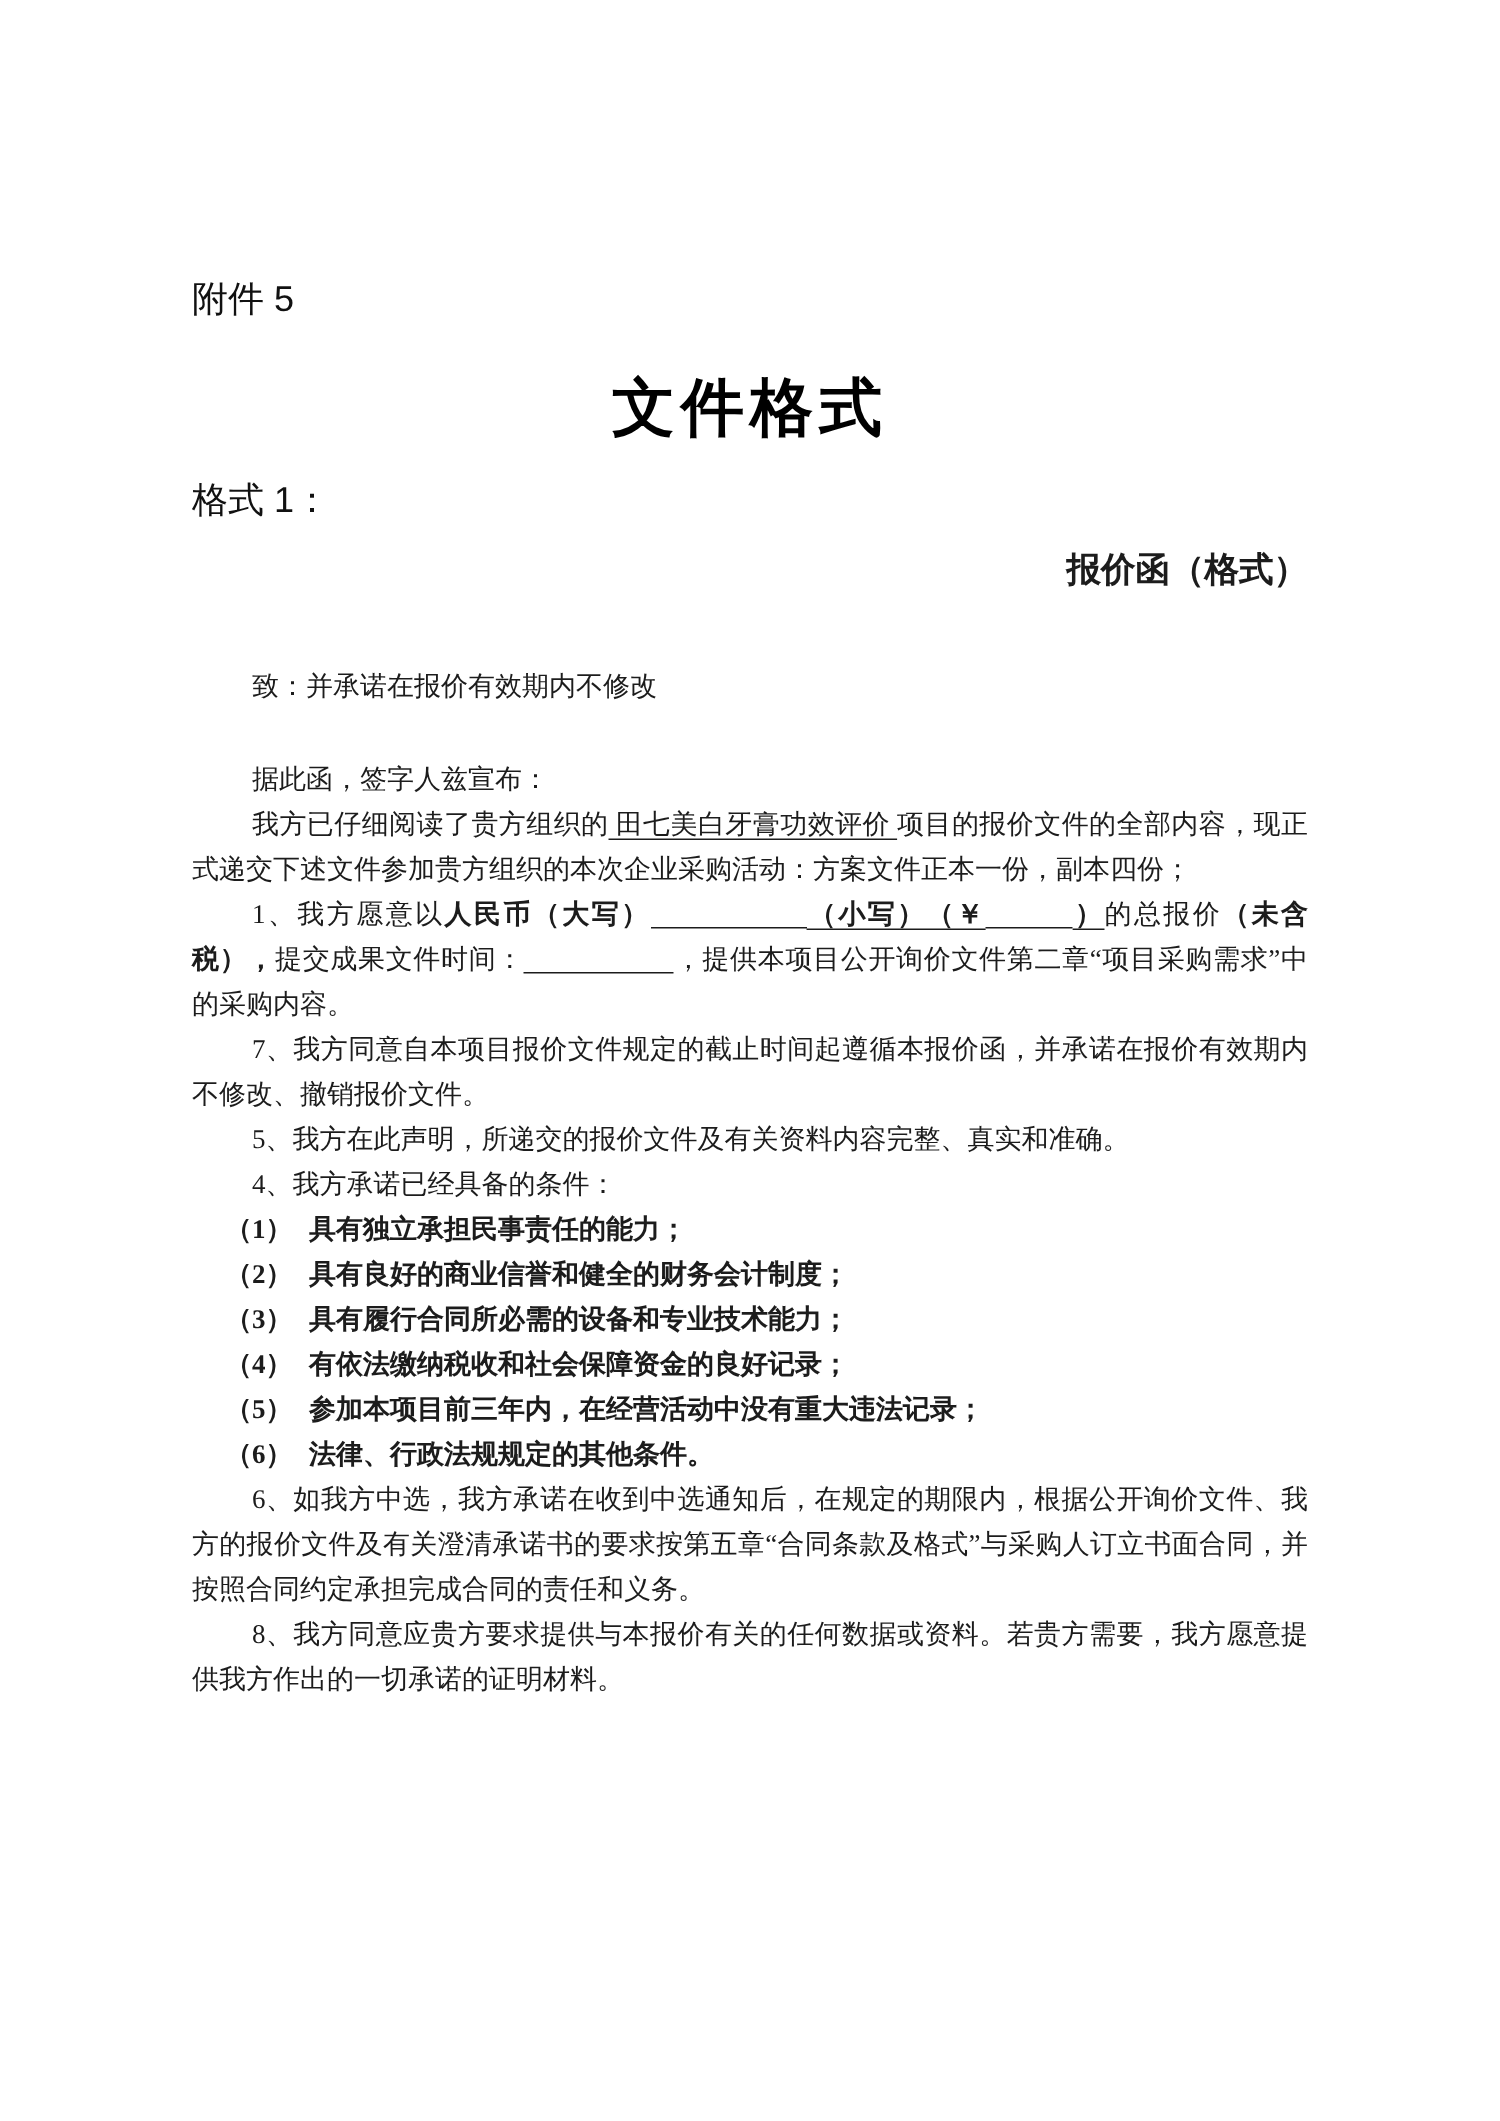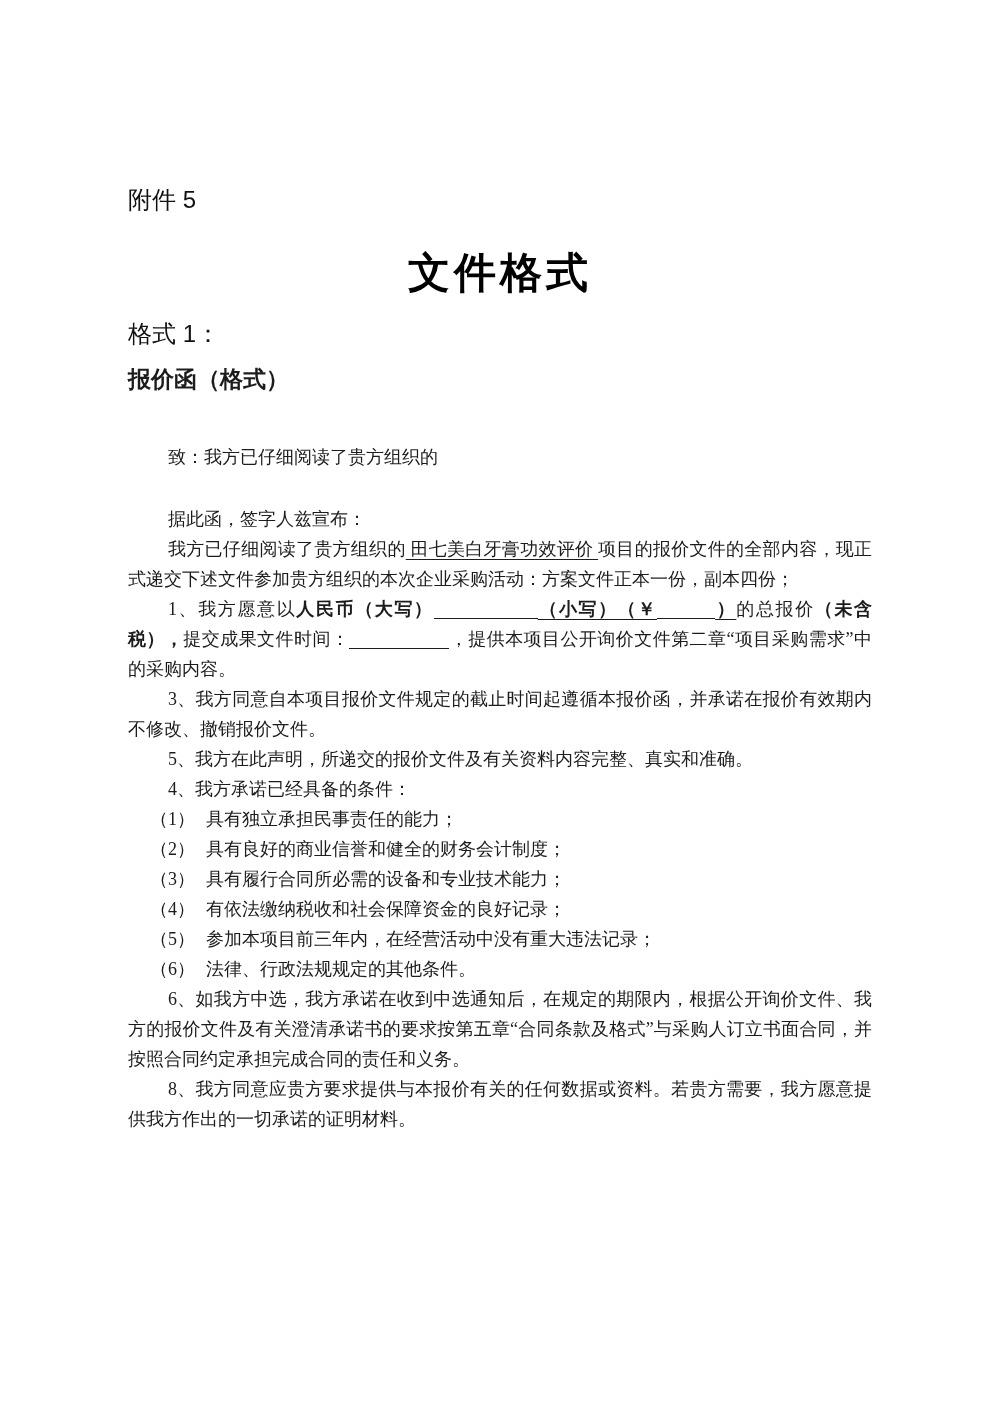--- a/index.html
+++ b/index.html
@@ -22,35 +22,35 @@
     margin-top: 36px; text-align: center;
     font-size: 42px; line-height: 46px; font-weight: bold;
     letter-spacing: 4px; color: #000;
   }
   .format-label {
     margin-top: 24px;
     font-family: "Liberation Sans", sans-serif;
     font-size: 24px; line-height: 28px; color: #111;
   }
   .subtitle {
-    margin-top: 18px; text-align: left;
+    margin-top: 18px; text-align: right;
     font-size: 23px; line-height: 28px; font-weight: bold;
   }
   .salutation {
     margin-top: 48px; padding-left: 40px;
     font-size: 18px; line-height: 30px;
   }
   .doc-body {
     margin-top: 32px;
     font-size: 18px; line-height: 30px;
     text-align: justify;
   }
   .doc-body p { margin: 0; }
   p.para { text-indent: 40px; }
-  p.sub { padding-left: 22px; }
+  p.sub { padding-left: 22px; font-weight: bold; }
   .sub-label { margin-right: 11px; }
   .b { font-weight: bold; margin-top: 28px; }
   .u { text-decoration: underline; text-underline-offset: 4px; }
   .blank {
     display: inline-block;
     border-bottom: 1px solid #1c1c1c;
     height: 1.05em;
     vertical-align: -4px;
   }
   .page-number {
@@ -60,26 +60,26 @@
 </style>
 </head>
 <body>
 
 <div class="page">
   <div class="content">
     <div class="attachment-label">附件 5</div>
     <div class="doc-title">文件格式</div>
     <div class="format-label">格式 1：</div>
     <div class="subtitle">报价函（格式）</div>
-    <div class="salutation">致：我方已仔细阅读了贵方组织的</div>
+    <div class="salutation">致：并承诺在报价有效期内不修改</div>
     <div class="doc-body">
         <p class="para"><span class="">据此函，签字人兹宣布：</span></p>
         <p class="para"><span class="">我方已仔细阅读了贵方组织的</span><span class="u"> 田七美白牙膏功效评价 </span><span class="">项目的报价文件的全部内容，现正式递交下述文件参加贵方组织的本次企业采购活动：方案文件正本一份，副本四份；</span></p>
         <p class="para"><span class="">1、我方愿意以</span><span class="b">人民币（大写）</span><span class="blank" style="width: 104px;"></span><span class="b u">（小写）（￥</span><span class="blank" style="width: 58px;"></span><span class="b u">）</span><span class="">的总报价</span><span class="b">（未含税），</span><span class="">提交成果文件时间：</span><span class="blank" style="width: 100px;"></span><span class="">，提供本项目公开询价文件第二章“项目采购需求”中的采购内容。</span></p>
-        <p class="para"><span class="">3、我方同意自本项目报价文件规定的截止时间起遵循本报价函，并承诺在报价有效期内不修改、撤销报价文件。</span></p>
+        <p class="para"><span class="">7、我方同意自本项目报价文件规定的截止时间起遵循本报价函，并承诺在报价有效期内不修改、撤销报价文件。</span></p>
         <p class="para"><span class="">5、我方在此声明，所递交的报价文件及有关资料内容完整、真实和准确。</span></p>
         <p class="para"><span class="">4、我方承诺已经具备的条件：</span></p>
         <p class="sub"><span class="sub-label">（1）</span><span class="">具有独立承担民事责任的能力；</span></p>
         <p class="sub"><span class="sub-label">（2）</span><span class="">具有良好的商业信誉和健全的财务会计制度；</span></p>
         <p class="sub"><span class="sub-label">（3）</span><span class="">具有履行合同所必需的设备和专业技术能力；</span></p>
         <p class="sub"><span class="sub-label">（4）</span><span class="">有依法缴纳税收和社会保障资金的良好记录；</span></p>
         <p class="sub"><span class="sub-label">（5）</span><span class="">参加本项目前三年内，在经营活动中没有重大违法记录；</span></p>
         <p class="sub"><span class="sub-label">（6）</span><span class="">法律、行政法规规定的其他条件。</span></p>
         <p class="para"><span class="">6、如我方中选，我方承诺在收到中选通知后，在规定的期限内，根据公开询价文件、我方的报价文件及有关澄清承诺书的要求按第五章“合同条款及格式”与采购人订立书面合同，并按照合同约定承担完成合同的责任和义务。</span></p>
         <p class="para"><span class="">8、我方同意应贵方要求提供与本报价有关的任何数据或资料。若贵方需要，我方愿意提供我方作出的一切承诺的证明材料。</span></p>

